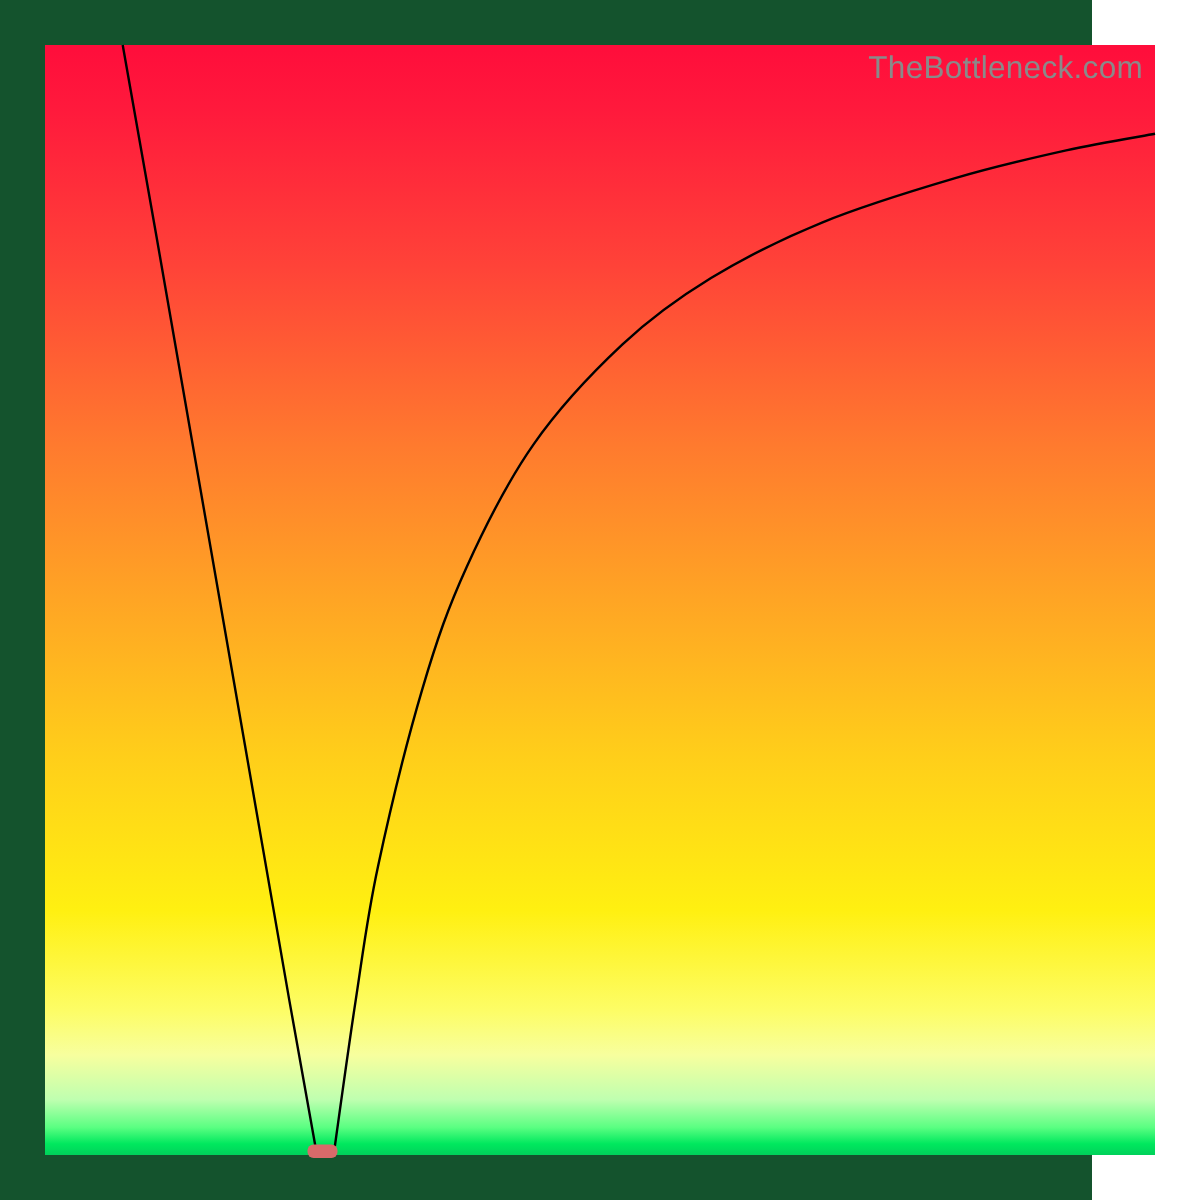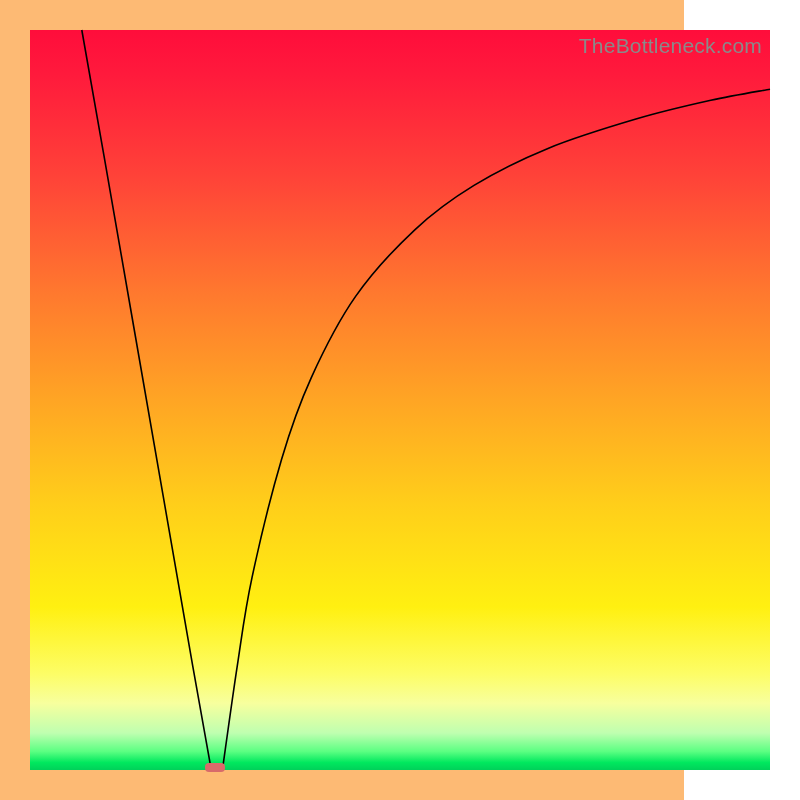--- a/index.html
+++ b/index.html
@@ -7,21 +7,22 @@
     padding: 0;
     width: 800px;
     height: 800px;
     overflow: hidden;
     font-family: Arial, Helvetica, sans-serif;
   }
   .frame {
     position: relative;
     width: 684px;
     height: 800px;
-    background: #fdba74;
+    background: #14532d;
+    padding-left: 44px;
   }
   .plot-area {
     position: absolute;
     left: 30px;
     top: 30px;
     width: 740px;
     height: 740px;
     
     background: linear-gradient(
       to bottom,

